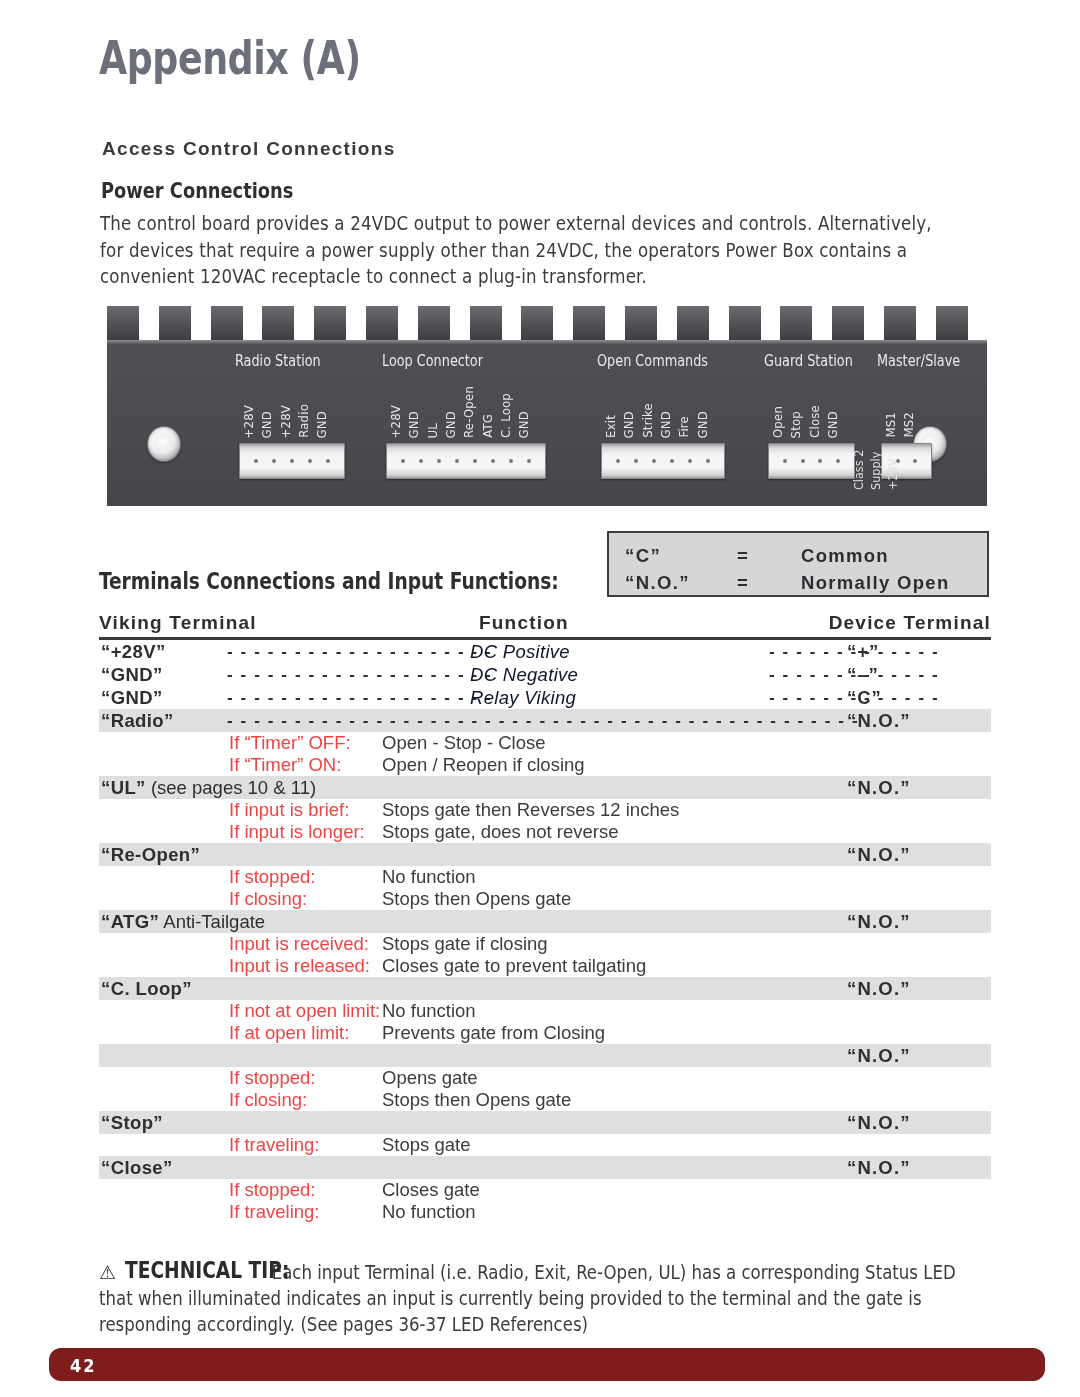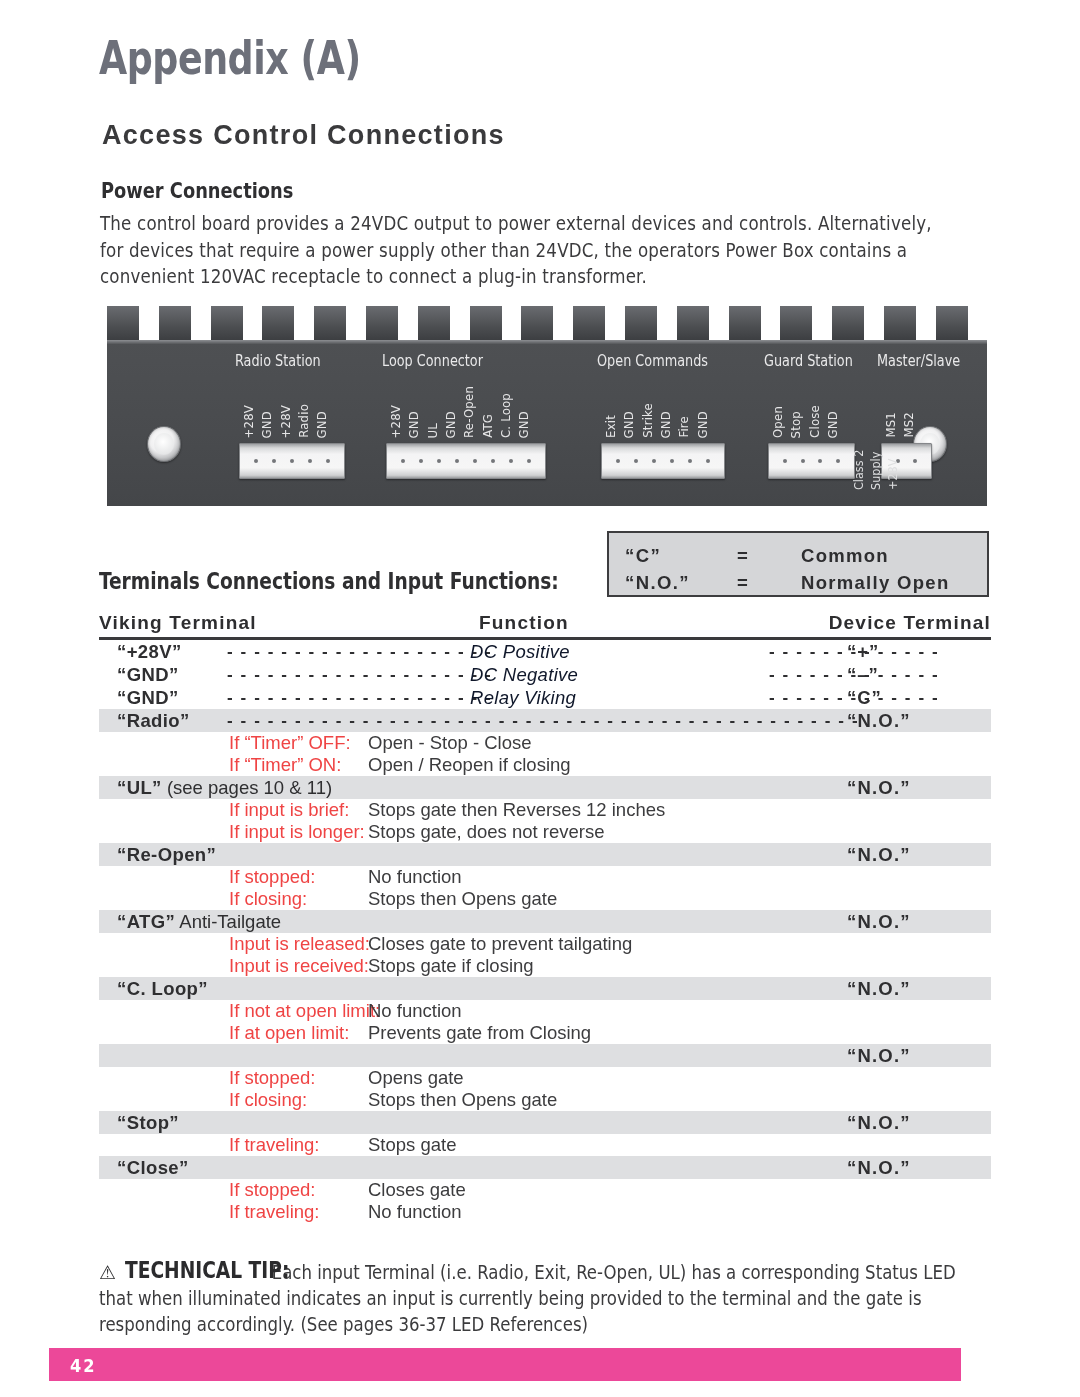--- a/index.html
+++ b/index.html
@@ -14,22 +14,22 @@
   
   .appendix-title {
     position: absolute; left: 92px; top: 32px;
     font-family: "DejaVu Sans Condensed", "Liberation Sans Narrow", "Liberation Sans", sans-serif;
     font-weight: 700; font-size: 47px; line-height: 52px;
     letter-spacing: -0.5px;
     color: #6d707a;
     transform: scaleX(0.86); transform-origin: left center;
   }
   .section-title {
-    position: absolute; left: 95px; top: 118px;
-    font-weight: 700; font-size: 27px; line-height: 34px;
+    position: absolute; left: 95px; top: 132px;
+    font-weight: 700; font-size: 19px; line-height: 34px;
     letter-spacing: 1.3px; color: #3a3a3c;
   }
   .sub-title {
     position: absolute; left: 94px; top: 177px;
     font-family: "DejaVu Sans Condensed", "Liberation Sans Narrow", "Liberation Sans", sans-serif;
     font-weight: 700; font-size: 22px; line-height: 28px;
     letter-spacing: 0px; color: #2f2f31;
     transform: scaleX(0.9); transform-origin: left center;
   }
   .body-para {
@@ -125,29 +125,29 @@
   .hdr-func { left: 380px; }
   .hdr-dev  { left: 892px; transform: translateX(-100%); }
 
   .row { position: relative; height: 22px; }
   .row.shaded { background: #dedfe1; }
   .row.tall { height: 23px; }
   .cell {
     position: absolute; top: 50%; transform: translateY(-50%);
     font-size: 18.5px; color: #2f2f31; white-space: nowrap;
   }
-  .c-term { left: 18px; font-weight: 700; letter-spacing: 0.4px; }
+  .c-term { left: 2px; font-weight: 700; letter-spacing: 0.4px; }
   .c-term .reg { font-weight: 400; letter-spacing: 0; }
   .c-dash1 { left: 128px; }
   .c-func  { left: 371px; font-style: italic; color: #0f172a; letter-spacing:0.3px;}
   .c-dash2 { left: 670px; }
   .c-dev   { left: 748px; font-weight: 700; letter-spacing: 1px; }
   .c-dev-no{ left: 748px; font-weight: 700; letter-spacing: 1.2px; }
   .c-cond  { left: 130px; color: #ef4444; }
-  .c-res   { left: 269px; color: #3c3c3e; }
+  .c-res   { left: 283px; color: #3c3c3e; }
   .dashes { letter-spacing: 1.6px; color: #2f2f31; font-weight: 700; font-size: 17px; }
 
   
   .tip { position: absolute; left: 92px; top: 1257px; width: 900px; }
   .tip-warn {
     position: absolute; left: 0; top: 4px; font-size: 19px; color: #2f2f31;
   }
   .tip-label {
     position: absolute; left: 26px; top: 0px;
     font-family: "DejaVu Sans Condensed", "Liberation Sans Narrow", "Liberation Sans", sans-serif;
@@ -157,22 +157,23 @@
   .tip-body {
     position: absolute; left: 0; top: 2px; width: 898px;
     font-family: "DejaVu Sans Condensed", "Liberation Sans Narrow", "Liberation Sans", sans-serif;
     font-size: 19px; line-height: 26px; color: #3b3b3d;
     text-indent: 178px;
     transform: scaleX(0.97); transform-origin: left top;
   }
 
   
   .footer {
-    position: absolute; left: 42px; top: 1348px; width: 912px; height: 33px;
-    background: #ec4899;
+    position: absolute; left: 42px; top: 1348px; width: 996px; height: 33px;
+    background: #7f1d1d;
+    border-radius: 12px;
   }
   .footer-page {
     position: absolute; left: 21px; top: 50%; transform: translateY(-50%);
     font-family: "DejaVu Sans Condensed", "Liberation Sans Narrow", "Liberation Sans", sans-serif;
     font-weight: 700; font-size: 18px; color: #ffffff; letter-spacing: 2px;
   }
   .footer-support {
     position: absolute; right: 18px; top: 50%; transform: translateY(-50%);
     font-family: "DejaVu Sans Condensed", "Liberation Sans Narrow", "Liberation Sans", sans-serif;
     font-weight: 700; font-size: 15.5px; color: #ffffff; letter-spacing: 0.4px;
@@ -416,26 +417,26 @@
         </div>
         <div class="row">
           <div class="cell c-cond">If closing:</div>
           <div class="cell c-res">Stops then Opens gate</div>
         </div>
         <div class="row shaded tall">
           <div class="cell c-term">“ATG”<span class="reg"> Anti-Tailgate</span></div>
           <div class="cell c-dev-no">“N.O.”</div>
         </div>
         <div class="row">
+          <div class="cell c-cond">Input is received:</div>
+          <div class="cell c-res">Stops gate if closing</div>
+        </div>
+        <div class="row">
           <div class="cell c-cond">Input is released:</div>
           <div class="cell c-res">Closes gate to prevent tailgating</div>
-        </div>
-        <div class="row">
-          <div class="cell c-cond">Input is received:</div>
-          <div class="cell c-res">Stops gate if closing</div>
         </div>
         <div class="row shaded tall">
           <div class="cell c-term">“C. Loop”</div>
           <div class="cell c-dev-no">“N.O.”</div>
         </div>
         <div class="row">
           <div class="cell c-cond">If not at open limit:</div>
           <div class="cell c-res">No function</div>
         </div>
         <div class="row">

